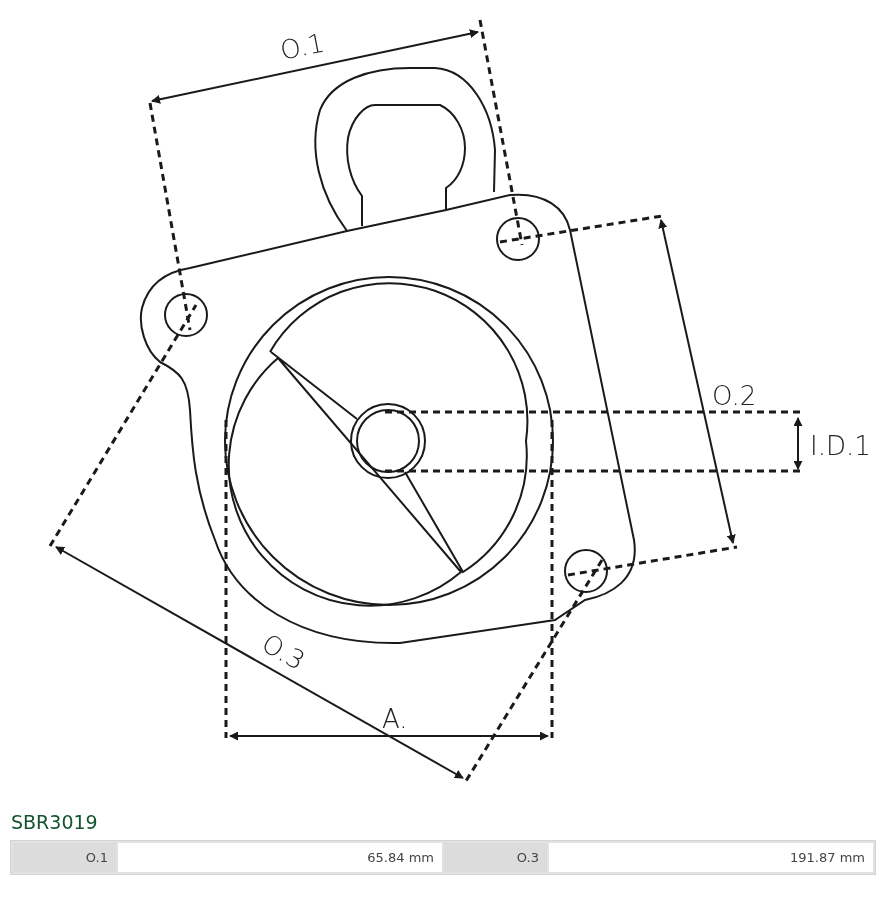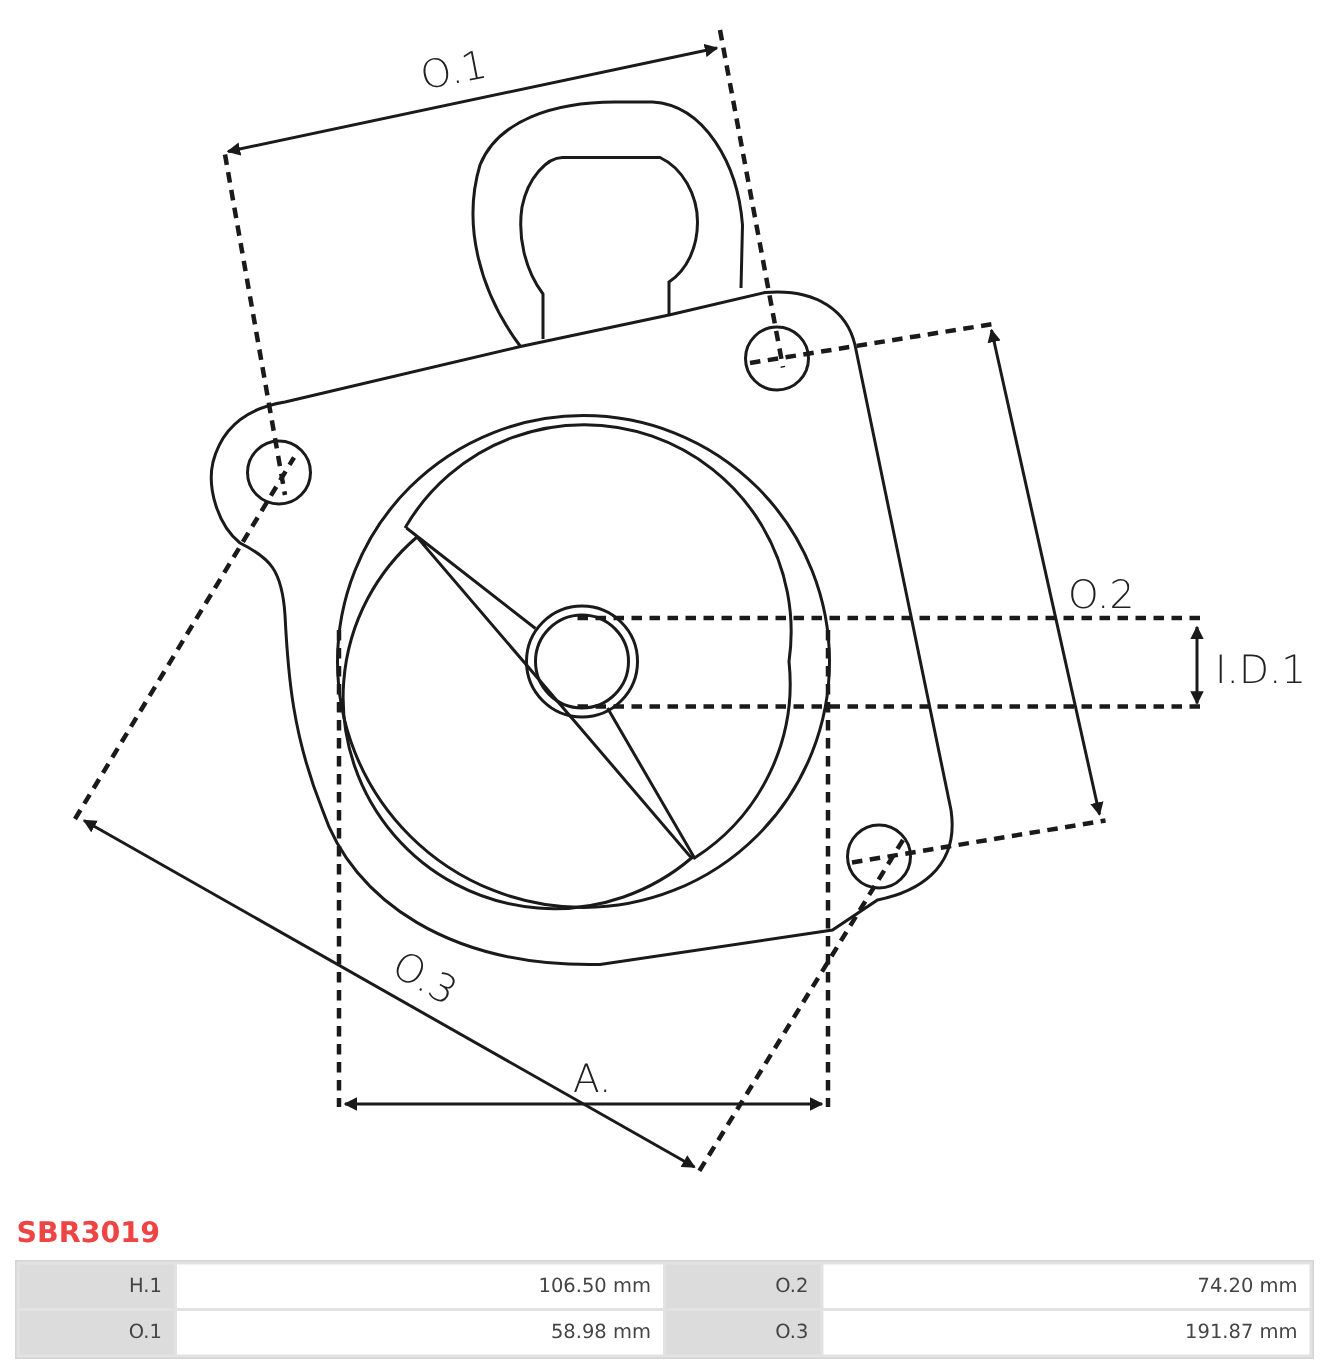--- a/index.html
+++ b/index.html
@@ -1,19 +1,19 @@
 <!DOCTYPE html>
 <html><head>
 <meta charset="utf-8">
 <style>
   html, body { margin:0; padding:0; background:#ffffff; }
   body { width:889px; height:913px; position:relative; overflow:hidden; font-family:"DejaVu Sans", sans-serif; }
   #drawing { position:absolute; left:0; top:0; width:889px; height:800px; }
   .lbl { font-family:"DejaVu Sans", sans-serif; font-size:26px; fill:#222; font-weight:300; }
-  .title { position:absolute; left:11px; top:811px; font-size:19px; color:#ef4444; font-family:"DejaVu Sans", sans-serif;font-weight:bold; }
+  .title { position:absolute; left:11px; top:811px; font-size:19px; color:#14532d; font-family:"DejaVu Sans", sans-serif; }
   table.specs { position:absolute; left:10px; top:840px; width:866px; border-collapse:separate; border-spacing:2px; background:#e2e2e2; border:1px solid #d4d4d4; }
   table.specs td { height:29px; font-size:13px; color:#444; text-align:right; padding:0 8px; font-family:"DejaVu Sans", sans-serif; }
   table.specs td.k { background:#dcdcdc; width:86px; }
   table.specs td.v { background:#ffffff; width:305px; }
 </style>
 </head>
 <body>
 
 <svg id="drawing" viewBox="0 0 889 800" xmlns="http://www.w3.org/2000/svg">
   <defs>
@@ -64,26 +64,20 @@
   <text class="lbl" x="712" y="405">O.2</text>
   <text class="lbl" x="810" y="455">I.D.1</text>
   <text class="lbl" x="262" y="660" transform="rotate(30 282 650)">O.3</text>
   <text class="lbl" x="382" y="728">A.</text>
 </svg>
 
 <div class="title">SBR3019</div>
 
 <table class="specs">
   <tbody>
-      <tr>
-    <td class="k">H.1</td>
-    <td class="v">106.50 mm</td>
-    <td class="k">O.2</td>
-    <td class="v">74.20 mm</td>
-  </tr>
   <tr>
     <td class="k">O.1</td>
-    <td class="v">58.98 mm</td>
+    <td class="v">65.84 mm</td>
     <td class="k">O.3</td>
     <td class="v">191.87 mm</td>
   </tr>
 </tbody>
   </table>
 
 </body></html>

